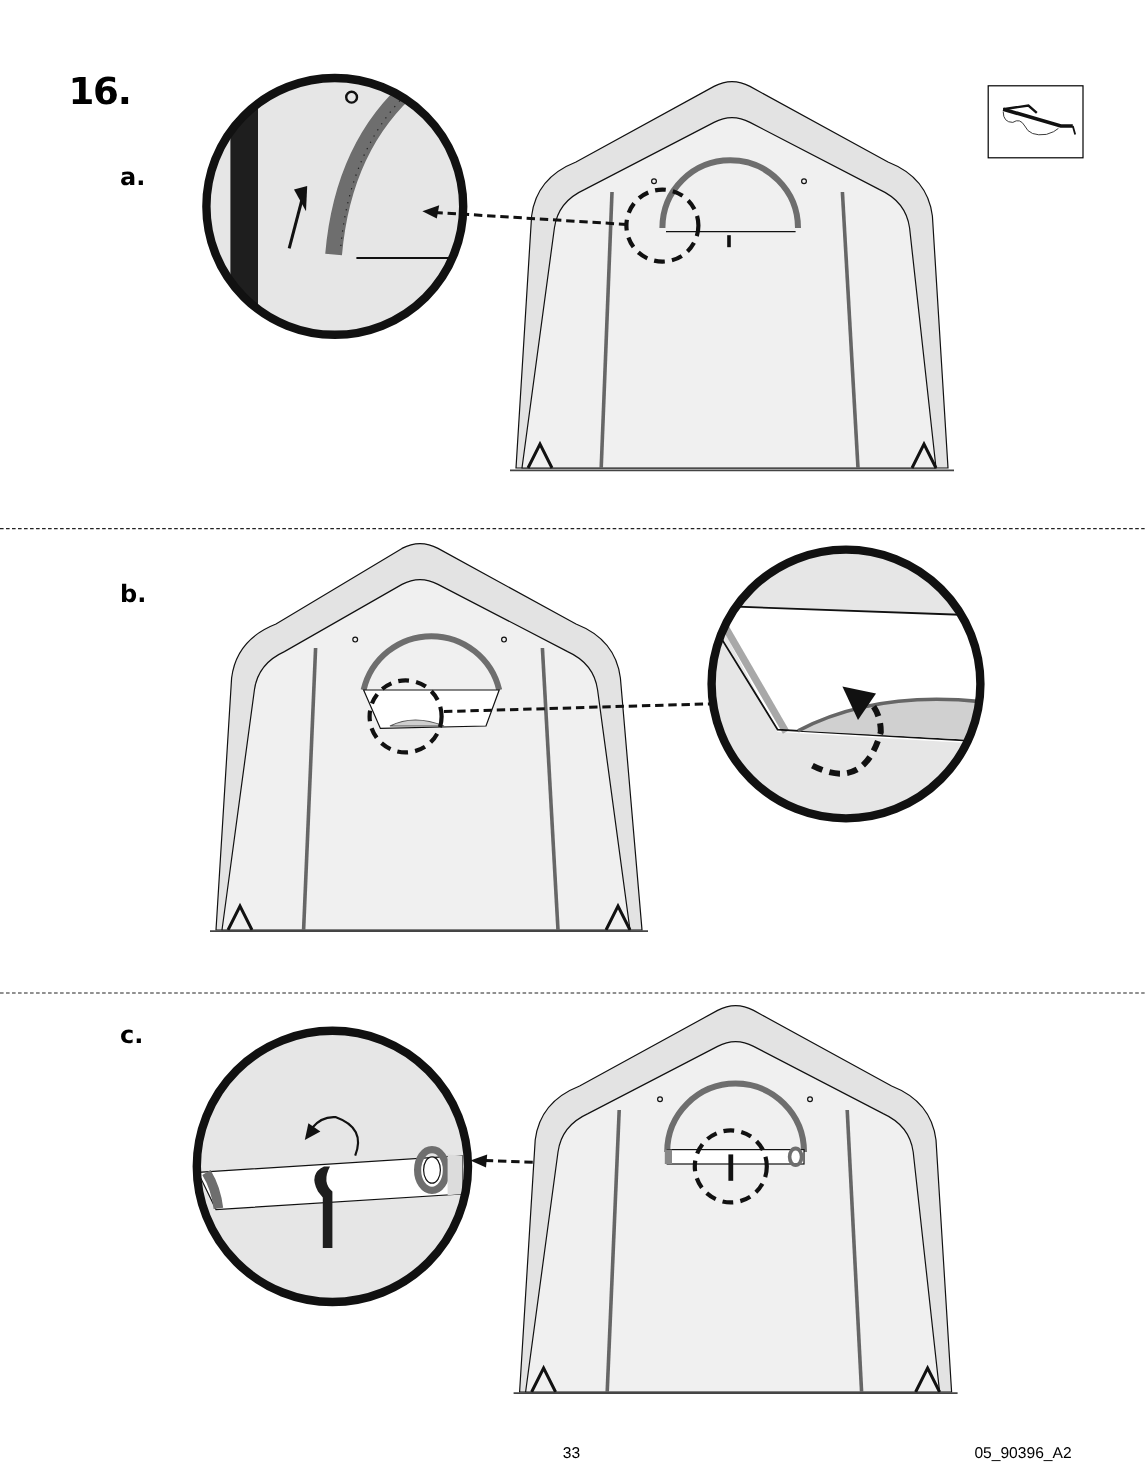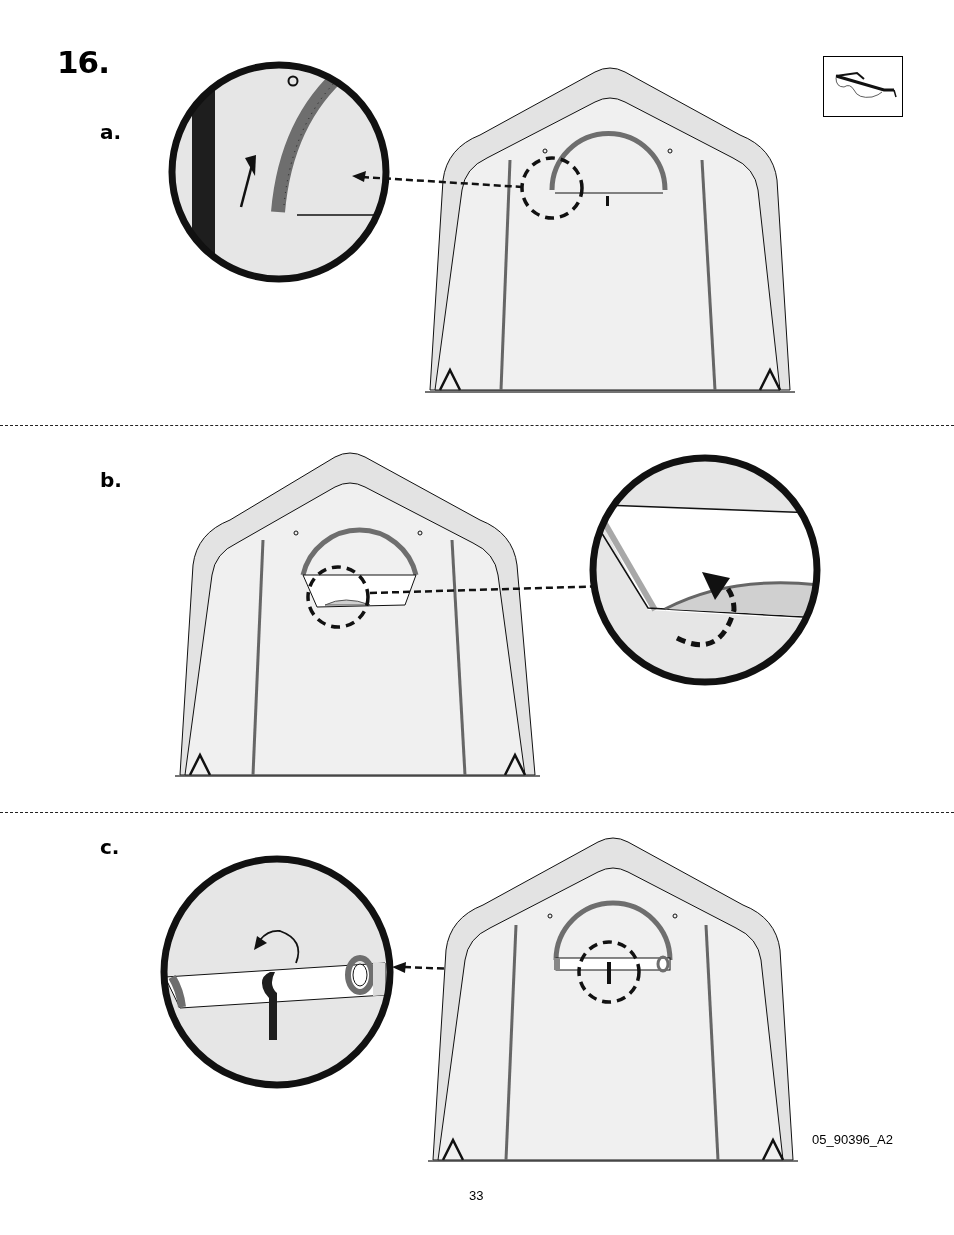--- a/index.html
+++ b/index.html
@@ -1,17 +1,17 @@
 <!DOCTYPE html>
 <html><head>
 <meta charset="utf-8">
 <style>
   html, body { margin:0; padding:0; background:#ffffff; }
   body { width:954px; height:1235px; position:relative; overflow:hidden; font-family:"Liberation Sans", sans-serif; }
-  .abs { position:absolute; }
+  .abs { position:absolute;margin-top:15px; }
   .step-num { left:57px; top:44px; font-size:31px; font-weight:bold; color:#000; letter-spacing:-1px; font-family:"DejaVu Sans", sans-serif; }
   .sub-label { font-size:20px; font-weight:bold; color:#000; font-family:"DejaVu Sans", sans-serif; }
   .divider { left:0; width:954px; height:0; border-top:1.5px dashed #222; }
   .footer { font-size:13px; color:#000; }
   svg { position:absolute; overflow:visible; }
 </style>
 </head>
 <body>
 
 <div class="abs step-num">16.</div>
@@ -151,13 +151,13 @@
   <rect x="179" y="132" width="4" height="22" fill="#111"></rect>
   <circle cx="122" cy="86" r="2" fill="none" stroke="#111"></circle>
   <circle cx="247" cy="86" r="2" fill="none" stroke="#111"></circle>
   <circle cx="181" cy="142" r="30" fill="none" stroke="#111" stroke-width="3.5" stroke-dasharray="9 6"></circle>
   <path d="M15 330 L25 310 L35 330" stroke="#111" stroke-width="2.5" fill="none"></path>
   <path d="M335 330 L345 310 L355 330" stroke="#111" stroke-width="2.5" fill="none"></path>
   <line x1="0" y1="331" x2="370" y2="331" stroke="#444" stroke-width="1.5"></line>
 </svg>
 
 <div class="abs footer" style="left:469px;top:1188px;">33</div>
-<div class="abs footer" style="left:812px;top:1132px;">05_90396_A2</div>
+<div class="abs footer" style="left:812px;top:1188px;">05_90396_A2</div>
 
 </body></html>

